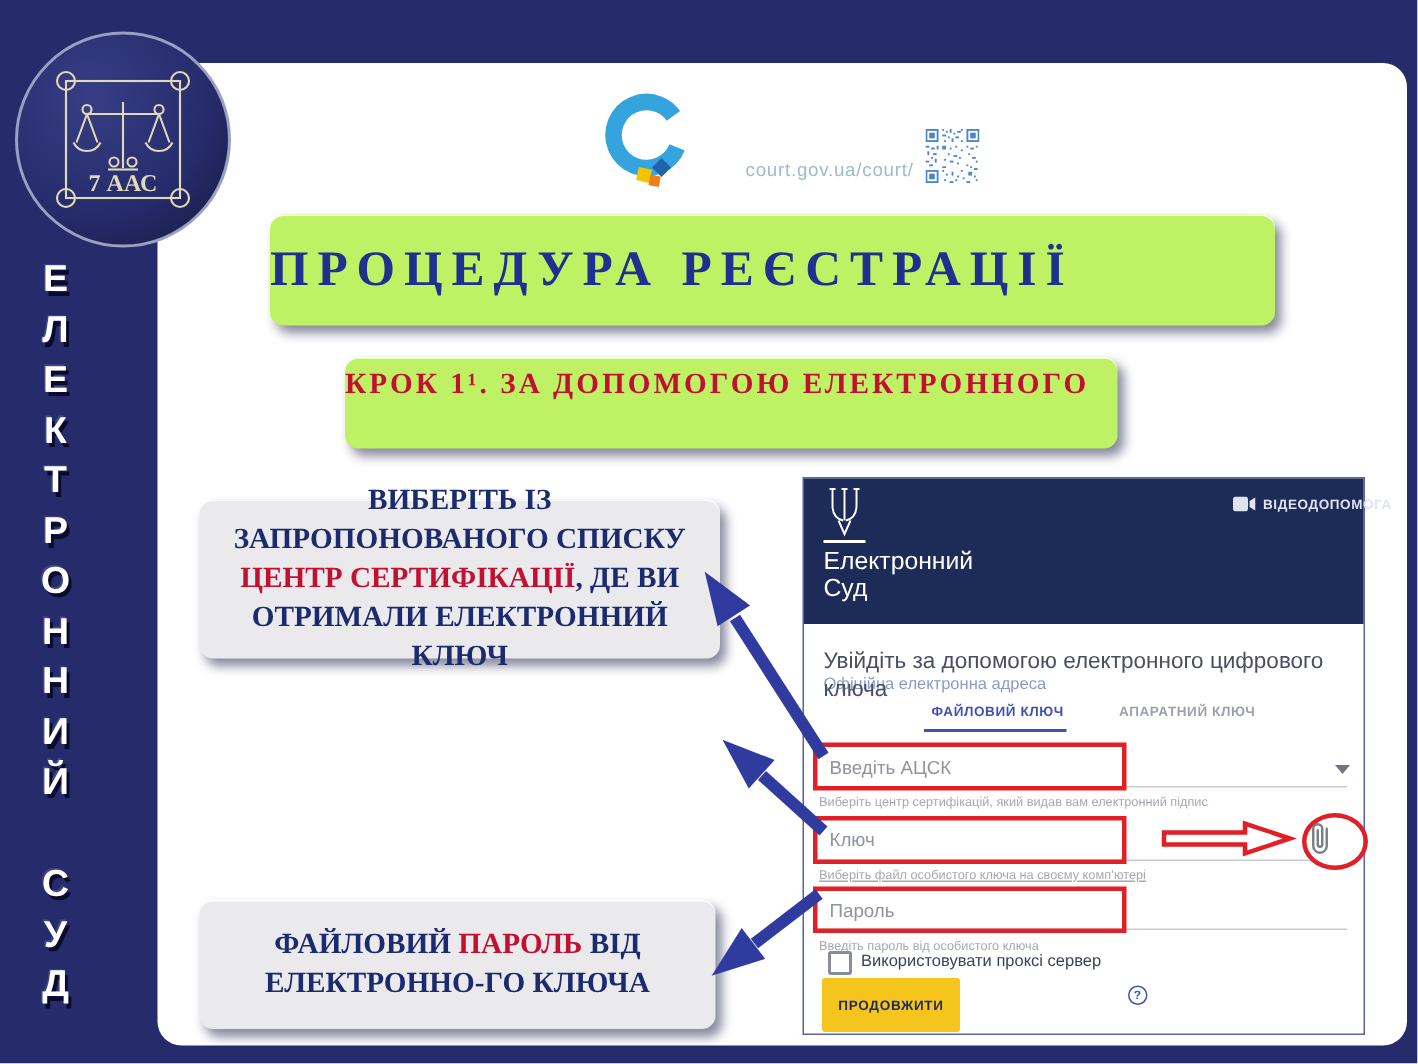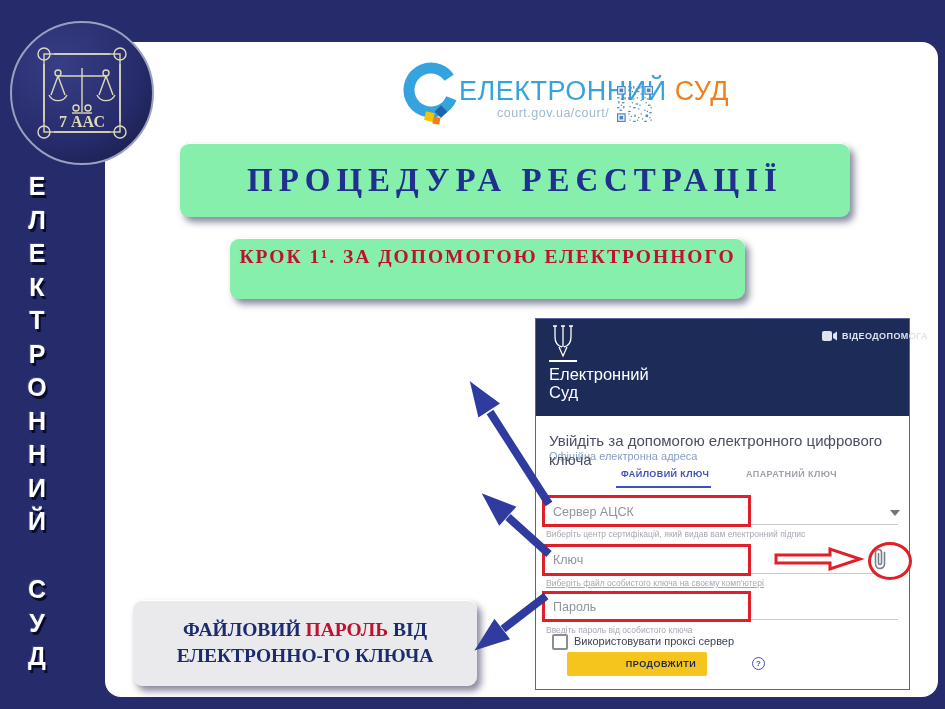--- a/index.html
+++ b/index.html
@@ -24,23 +24,23 @@
   
   .brand-swirl{position:absolute;left:400px;top:58px;}
   .brand-text{position:absolute;left:459px;top:76px;font-size:27px;letter-spacing:.5px;
               font-family:"Liberation Sans",sans-serif;}
   .brand-blue{color:#35a3dd;}
   .brand-orange{color:#ef7f1b;}
   .brand-url{position:absolute;left:497px;top:106px;font-size:12.5px;color:#9fb9d0;letter-spacing:.5px;}
   .brand-qr{position:absolute;left:617px;top:86px;}
 
   
-  .banner{position:absolute;background:#86efac;border-radius:9px;
+  .banner{position:absolute;background:#bef264;border-radius:9px;
           box-shadow:4px 5px 7px rgba(15,18,60,.5), inset 0 1px 0 #ffffff;
-          font-family:"Liberation Serif",serif;font-weight:bold;text-align:center;}
+          font-family:"Liberation Serif",serif;font-weight:bold;}
   .title-banner{left:180px;top:143px;width:670px;height:74px;line-height:74px;
                 font-size:33px;letter-spacing:6px;color:#20308f;}
   .step-banner{left:230px;top:238px;width:515px;height:61px;padding-top:6px;box-sizing:border-box;
                font-size:19.5px;letter-spacing:2px;line-height:25px;color:#c11031;}
 
   
   .instr{position:absolute;background:#eaeaec;border-radius:9px;
          box-shadow:4px 5px 7px rgba(15,18,60,.5), inset 0 1px 0 #ffffff;
          font-family:"Liberation Serif",serif;font-weight:bold;font-size:19.5px;line-height:26px;
          color:#1c2b6e;text-align:center;display:flex;align-items:center;justify-content:center;
@@ -68,23 +68,23 @@
   .tab-underline{position:absolute;left:80px;top:167px;width:95px;height:2px;background:#3f51b5;}
   .fld-label{position:absolute;left:17px;font-size:12.5px;color:#9093a0;}
   .fld-line{position:absolute;left:10px;height:1px;background:#c9cbd4;}
   .fld-helper{position:absolute;left:10px;font-size:8.5px;color:#a6a8b2;}
   .caret{position:absolute;left:354px;top:191px;width:0;height:0;
          border-left:5px solid transparent;border-right:5px solid transparent;
          border-top:6px solid #6f7382;}
   .chk{position:absolute;left:16px;top:315px;width:12px;height:12px;border:2px solid #8a8d99;
        border-radius:2px;background:#fff;}
   .chk-label{position:absolute;left:38px;top:316px;font-size:11px;color:#3c4258;}
-  .btn{position:absolute;left:31px;top:333px;width:92px;height:24px;background:#f6c51d;
+  .btn{position:absolute;left:12px;top:333px;width:92px;height:36px;background:#f6c51d;
        border-radius:2px;color:#1b2a57;font-size:9px;font-weight:bold;letter-spacing:.5px;
-       display:flex;align-items:center;justify-content:center;padding-left:48px;}
+       display:flex;align-items:center;justify-content:center;}
   .help-link{position:absolute;left:216px;top:338px;display:flex;align-items:center;gap:5px;
              color:#3f51b5;font-size:9px;font-weight:bold;letter-spacing:.3px;}
   .q-circle{width:11px;height:11px;border:1.5px solid #3f51b5;border-radius:50%;font-size:8px;
             line-height:11px;text-align:center;font-weight:bold;}
 
   
   .red-rect{position:absolute;border:3px solid #e01f26;background:transparent;z-index:5;}
   .rr-1{left:542px;top:495px;width:203px;height:26px;}
   .rr-2{left:542px;top:544px;width:203px;height:26px;}
   .rr-3{left:542px;top:591px;width:203px;height:25px;}
@@ -153,24 +153,20 @@
       <div class="v-letter">У</div>
       <div class="v-letter">Д</div>
     </div>
 
   <svg class="brand-swirl" width="66" height="70" viewBox="0 0 66 70">
     <circle cx="31" cy="32" r="22" fill="none" stroke="#35a3dd" stroke-width="11" stroke-dasharray="116 22" transform="rotate(22 31 32)"></circle>
     <rect x="25" y="54" width="9" height="9" fill="#f5c400" transform="rotate(12 29 58)"></rect>
     <rect x="37" y="49" width="9" height="9" fill="#1f63ad" transform="rotate(45 41 53)"></rect>
     <rect x="33" y="59" width="7" height="7" fill="#ef7f1b" transform="rotate(10 36 62)"></rect>
   </svg>
-  <div class="brand-text">
-    <span class="brand-blue">ЕЛЕКТРОННИЙ</span>
-    <span class="brand-orange">СУД</span>
-  </div>
   <div class="brand-url">court.gov.ua/court/</div>
   <svg class="brand-qr" width="36" height="36" viewBox="0 0 29 29" fill="#4b86c5">
     <g>
         <rect width="7" height="7"></rect>
         <rect x="1" y="1" width="5" height="5" fill="#fff"></rect>
         <rect x="2" y="2" width="3" height="3"></rect>
       </g>
     <g>
         <rect x="22" width="7" height="7"></rect>
         <rect x="23" y="1" width="5" height="5" fill="#fff"></rect>
@@ -236,20 +232,23 @@
       <rect x="27" y="27" width="1" height="1"></rect>
       <rect x="22" y="28" width="2" height="1"></rect>
   </svg>
 
   <div class="banner title-banner">ПРОЦЕДУРА РЕЄСТРАЦІЇ</div>
 
   <div class="banner step-banner">
     <div>КРОК 1¹. ЗА ДОПОМОГОЮ ЕЛЕКТРОННОГО</div>
   </div>
 
+  <div class="instr instr-1">
+      <div><span>ВИБЕРІТЬ ІЗ ЗАПРОПОНОВАНОГО СПИСКУ </span><span class="seg-red">ЦЕНТР СЕРТИФІКАЦІЇ</span><span>, ДЕ ВИ ОТРИМАЛИ ЕЛЕКТРОННИЙ КЛЮЧ</span></div>
+    </div>
   <div class="instr instr-3">
       <div><span>ФАЙЛОВИЙ </span><span class="seg-red">ПАРОЛЬ</span><span> ВІД ЕЛЕКТРОННО-ГО КЛЮЧА</span></div>
     </div>
 
   <div class="shot">
     <div class="shot-header">
       <svg class="trident" width="28" height="34" viewBox="0 0 28 34" fill="none" stroke="#ffffff" stroke-width="1.3">
         <path d="M4,2 h4 M20,2 h4 M12,2 h4"></path>
         <path d="M6,2 v11 c0,6 3,9 7,10"></path>
         <path d="M22,2 v11 c0,6 -3,9 -7,10"></path>
@@ -270,21 +269,21 @@
         <span>ВІДЕОДОПОМОГА</span>
       </div>
     </div>
 
     <div class="shot-heading">Увійдіть за допомогою електронного цифрового ключа</div>
 
     <div class="tab tab-active">ФАЙЛОВИЙ КЛЮЧ</div>
     <div class="tab tab-inactive">АПАРАТНИЙ КЛЮЧ</div>
     <div class="tab-underline"></div>
 
-    <div class="fld-label" style="top:186px;">Сервер АЦСК</div>
+    <div class="fld-label" style="top:186px;">Введіть АЦСК</div>
     <div class="caret"></div>
     <div class="fld-line" style="top:205px;width:352px;"></div>
     <div class="fld-helper" style="top:210px;">Виберіть центр сертифікацій, який видав вам електронний підпис</div>
 
     <div class="fld-label" style="top:234px;">Ключ</div>
     <div class="fld-line" style="top:254px;width:330px;"></div>
     <div class="fld-helper" style="top:259px;text-decoration:underline;">Виберіть файл особистого ключа на своєму комп’ютері</div>
 
     <div class="fld-label" style="top:281px;">Пароль</div>
     <div class="fld-line" style="top:300px;width:352px;"></div>

